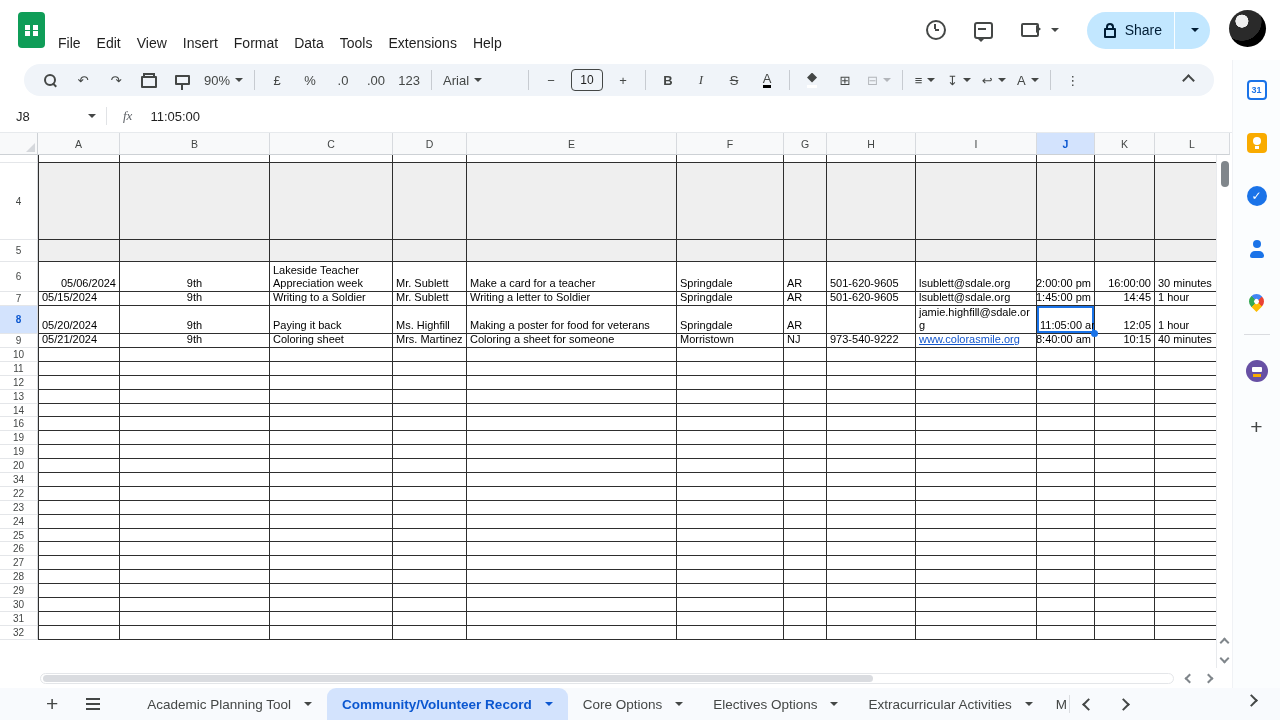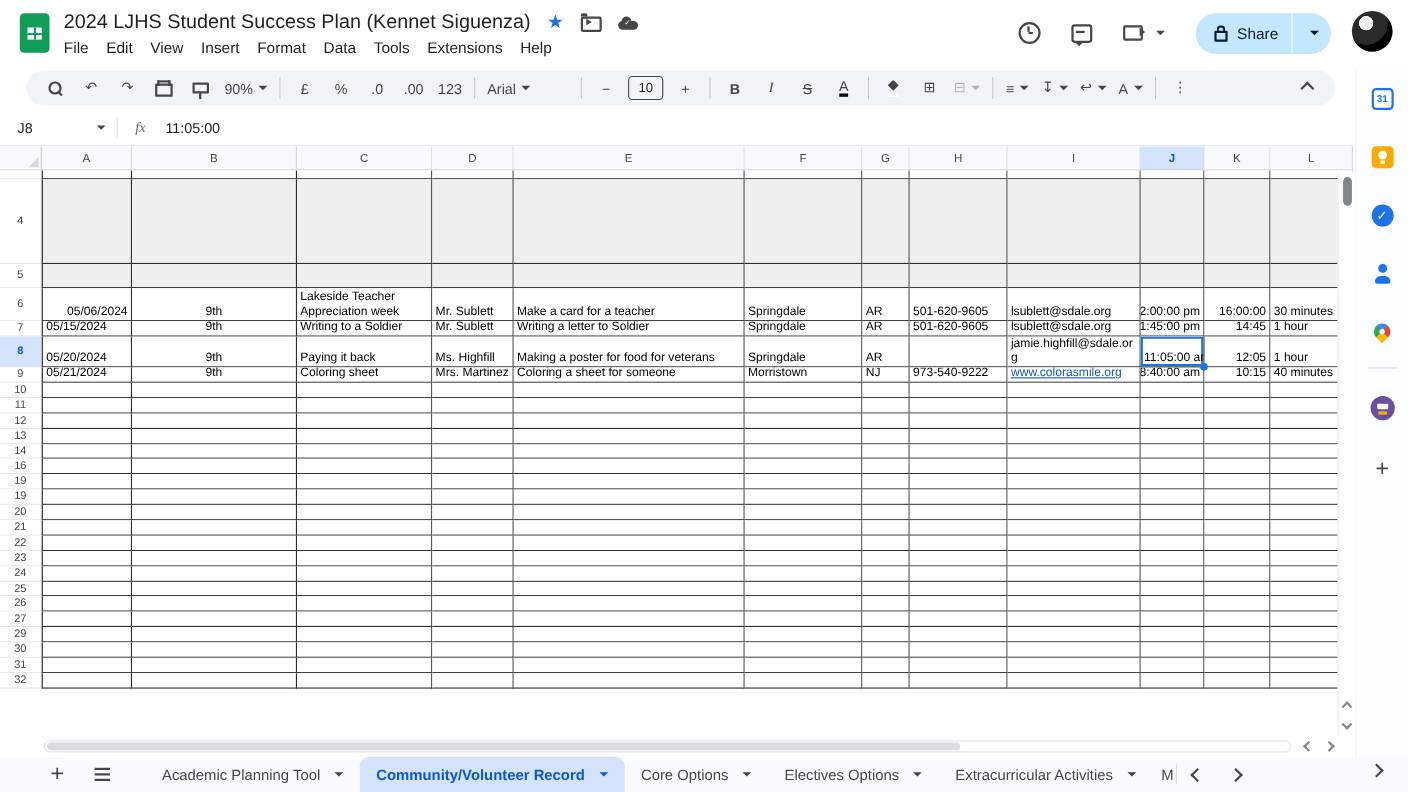--- a/index.html
+++ b/index.html
@@ -151,26 +151,20 @@
   .ic-addon::after{content:"";position:absolute;width:8px;height:3px;background:#f9ab00;bottom:5px;left:7px;}
   .sp-plus{font-size:21px;color:#444746;}
 </style>
 </head>
 <body>
 
 <div class="app">
 
   <div class="topbar">
     <div class="logo"></div>
-    <div class="titlerow">
-      <span class="doctitle">2024 LJHS Student Success Plan (Kennet Siguenza)</span>
-      <span class="ic-star">★</span>
-      <span class="ic-folder"></span>
-      <span class="ic-cloud"></span>
-    </div>
     <div class="menubar">
         <span class="menu-item">File</span>
         <span class="menu-item">Edit</span>
         <span class="menu-item">View</span>
         <span class="menu-item">Insert</span>
         <span class="menu-item">Format</span>
         <span class="menu-item">Data</span>
         <span class="menu-item">Tools</span>
         <span class="menu-item">Extensions</span>
         <span class="menu-item">Help</span>
@@ -628,21 +622,21 @@
           <div class="cell" style="width: 210px;"></div>
           <div class="cell" style="width: 107px;"></div>
           <div class="cell" style="width: 43px;"></div>
           <div class="cell" style="width: 89px;"></div>
           <div class="cell" style="width: 121px;"></div>
           <div class="cell" style="width: 58px;"></div>
           <div class="cell" style="width: 60px;"></div>
           <div class="cell" style="width: 75px;"></div>
         </div>
         <div class="grow" style="height: 13.9px;">
-          <div class="rowhdr">21</div>
+          <div class="rowhdr">34</div>
           <div class="cell" style="width: 82px;"></div>
           <div class="cell" style="width: 150px;"></div>
           <div class="cell" style="width: 123px;"></div>
           <div class="cell" style="width: 74px;"></div>
           <div class="cell" style="width: 210px;"></div>
           <div class="cell" style="width: 107px;"></div>
           <div class="cell" style="width: 43px;"></div>
           <div class="cell" style="width: 89px;"></div>
           <div class="cell" style="width: 121px;"></div>
           <div class="cell" style="width: 58px;"></div>
@@ -719,20 +713,35 @@
           <div class="cell" style="width: 107px;"></div>
           <div class="cell" style="width: 43px;"></div>
           <div class="cell" style="width: 89px;"></div>
           <div class="cell" style="width: 121px;"></div>
           <div class="cell" style="width: 58px;"></div>
           <div class="cell" style="width: 60px;"></div>
           <div class="cell" style="width: 75px;"></div>
         </div>
         <div class="grow" style="height: 13.9px;">
           <div class="rowhdr">27</div>
+          <div class="cell" style="width: 82px;"></div>
+          <div class="cell" style="width: 150px;"></div>
+          <div class="cell" style="width: 123px;"></div>
+          <div class="cell" style="width: 74px;"></div>
+          <div class="cell" style="width: 210px;"></div>
+          <div class="cell" style="width: 107px;"></div>
+          <div class="cell" style="width: 43px;"></div>
+          <div class="cell" style="width: 89px;"></div>
+          <div class="cell" style="width: 121px;"></div>
+          <div class="cell" style="width: 58px;"></div>
+          <div class="cell" style="width: 60px;"></div>
+          <div class="cell" style="width: 75px;"></div>
+        </div>
+        <div class="grow" style="height: 13.9px;">
+          <div class="rowhdr">28</div>
           <div class="cell" style="width: 82px;"></div>
           <div class="cell" style="width: 150px;"></div>
           <div class="cell" style="width: 123px;"></div>
           <div class="cell" style="width: 74px;"></div>
           <div class="cell" style="width: 210px;"></div>
           <div class="cell" style="width: 107px;"></div>
           <div class="cell" style="width: 43px;"></div>
           <div class="cell" style="width: 89px;"></div>
           <div class="cell" style="width: 121px;"></div>
           <div class="cell" style="width: 58px;"></div>

